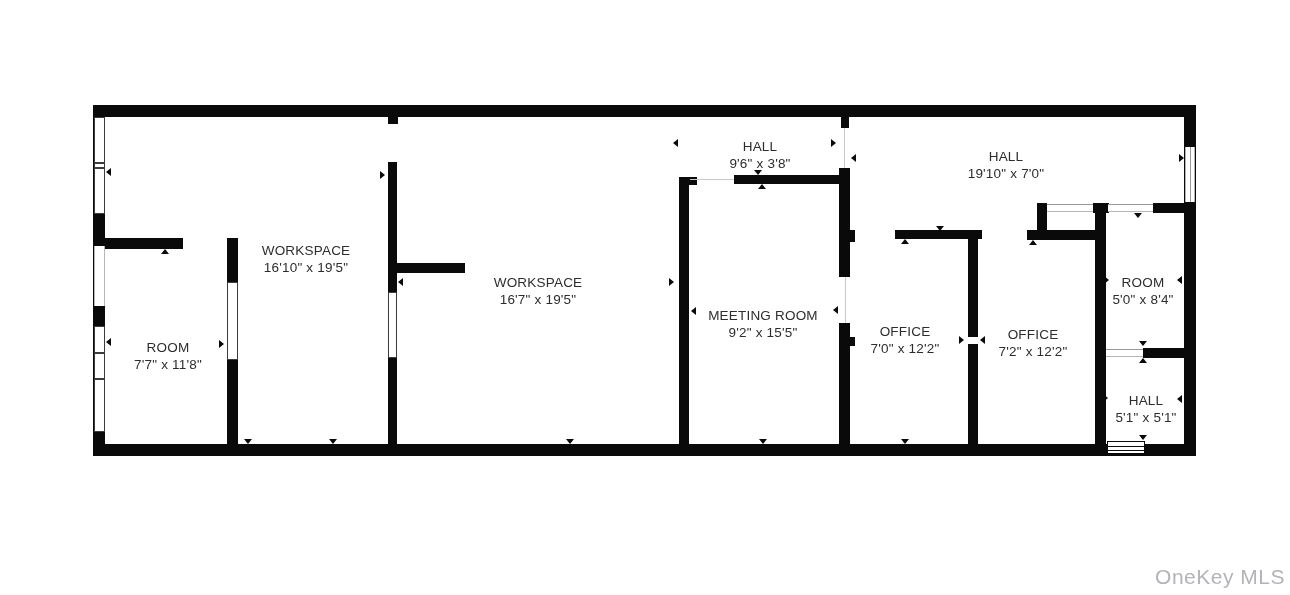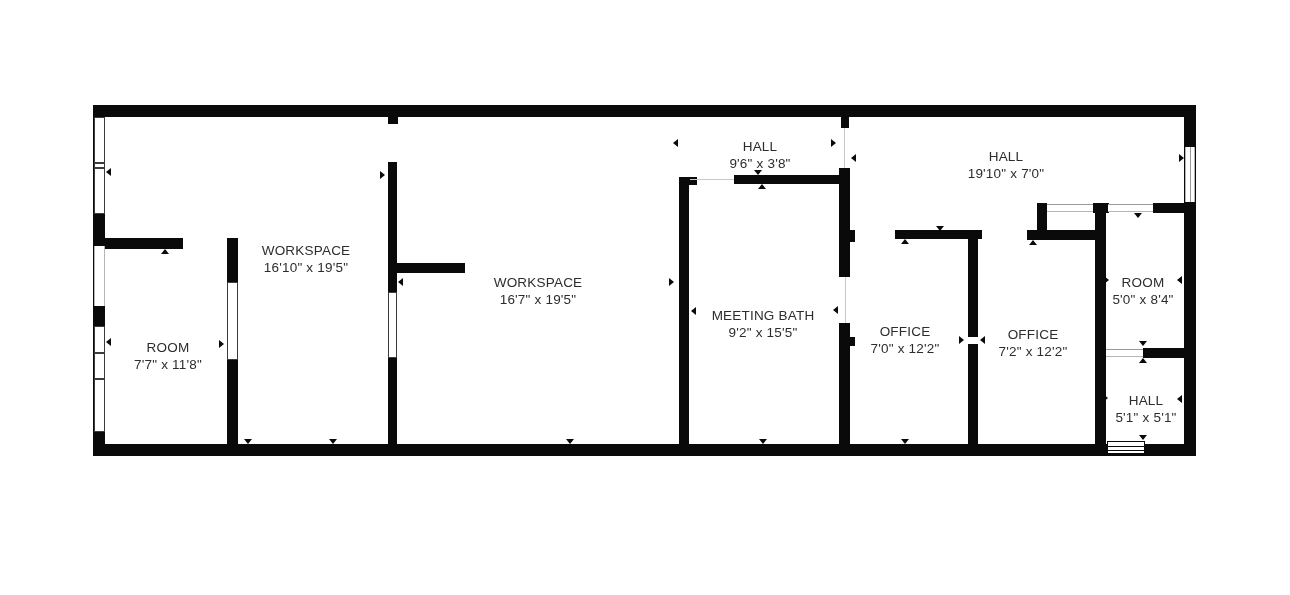--- a/index.html
+++ b/index.html
@@ -148,21 +148,21 @@
   </div>
   <div class="room-label" style="left:538px;top:291px">
     <div>WORKSPACE</div>
     <div>16'7" x 19'5"</div>
   </div>
   <div class="room-label" style="left:760px;top:155px">
     <div>HALL</div>
     <div>9'6" x 3'8"</div>
   </div>
   <div class="room-label" style="left:763px;top:324px">
-    <div>MEETING BATH</div>
+    <div>MEETING ROOM</div>
     <div>9'2" x 15'5"</div>
   </div>
   <div class="room-label" style="left:1006px;top:165px">
     <div>HALL</div>
     <div>19'10" x 7'0"</div>
   </div>
   <div class="room-label" style="left:905px;top:340px">
     <div>OFFICE</div>
     <div>7'0" x 12'2"</div>
   </div>
@@ -172,14 +172,15 @@
   </div>
   <div class="room-label" style="left:1143px;top:291px">
     <div>ROOM</div>
     <div>5'0" x 8'4"</div>
   </div>
   <div class="room-label" style="left:1146px;top:409px">
     <div>HALL</div>
     <div>5'1" x 5'1"</div>
   </div>
 
+  <div class="watermark">OneKey MLS</div>
 
 </div>
 
 </body></html>

